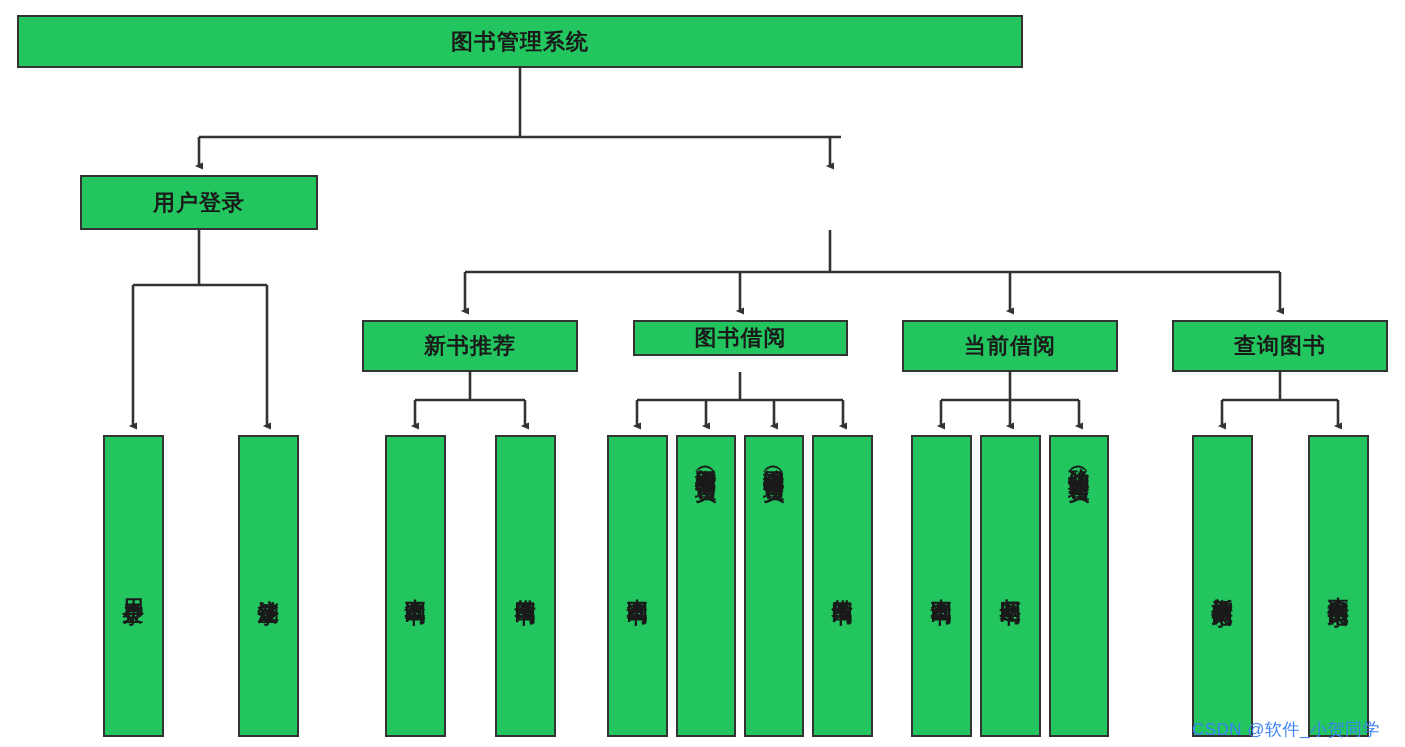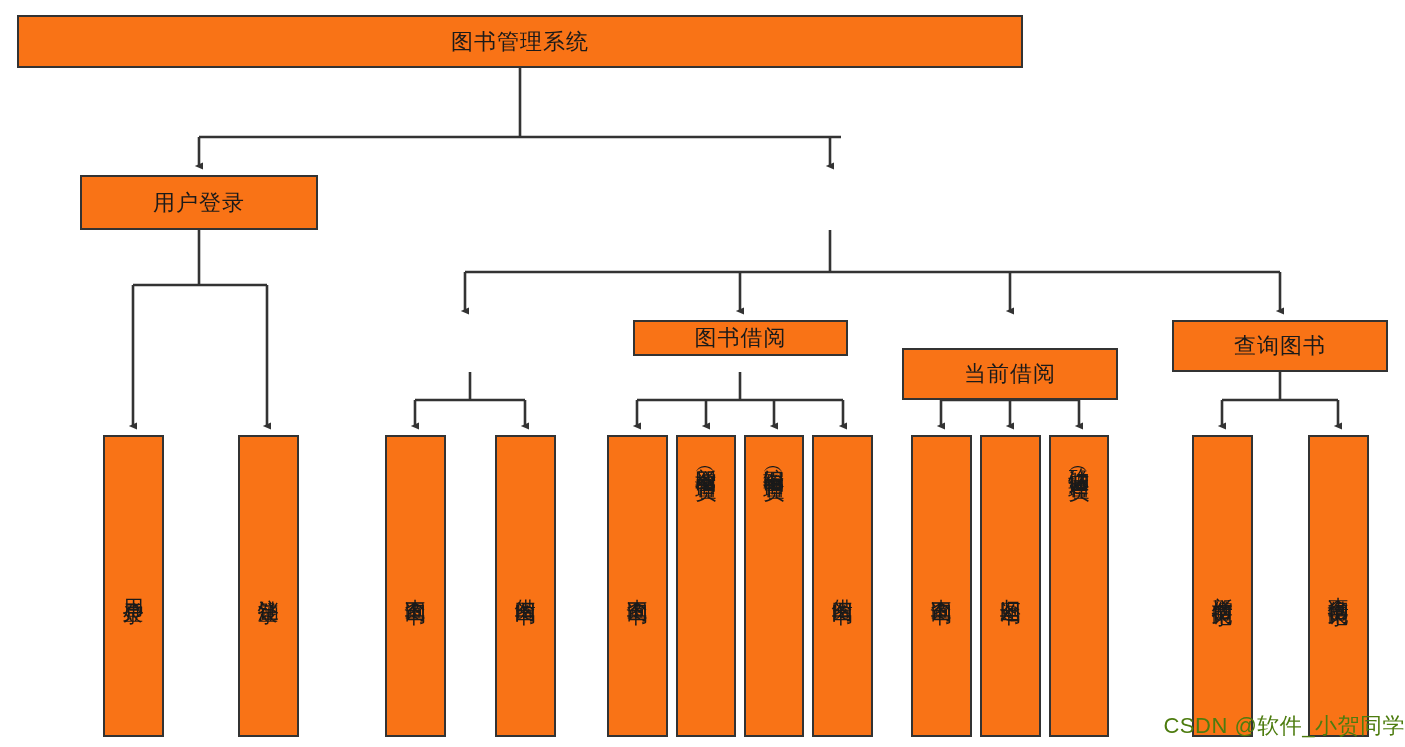--- a/index.html
+++ b/index.html
@@ -7,26 +7,27 @@
     width:1405px;height:747px;
     background:#ffffff;
     font-family:"Liberation Sans","DejaVu Sans",sans-serif;
     overflow:hidden;
     position:relative;
   }
   #diagram{position:absolute;left:0;top:0;width:1405px;height:747px;}
   .node{
     position:absolute;
     box-sizing:border-box;
-    background:#f97316;
+    background:#22c55e;
     border:2px solid #333333;
     display:flex;
     align-items:center;
     justify-content:center;
     color:#1a1a1a;
+    font-weight:bold;
   }
   .node.horiz{
     font-size:22px;
     letter-spacing:1px;
   }
   .node.vert{
     align-items:flex-start;
     justify-content:center;
     padding-top:14px;
   }
@@ -37,24 +38,24 @@
     line-height:1.12;
     letter-spacing:2px;
     white-space:nowrap;
     color:#1a1a1a;
   }
   .vert.center-text{align-items:center;padding-top:0;}
   .hlabel{display:inline-block;}
   svg.edges{position:absolute;left:0;top:0;width:1405px;height:747px;pointer-events:none;}
   .watermark{
     position:absolute;
-    right:0;
+    right:25px;
     bottom:6px;
-    font-size:22px;
-    color:#4d7c0f;
+    font-size:17px;
+    color:#3b82f6;
     white-space:nowrap;
     letter-spacing:0.5px;
   }
 </style>
 </head>
 <body>
 
 <div id="diagram">
 
   <svg class="edges" viewBox="0 0 1405 747">
@@ -108,24 +109,27 @@
   </svg>
 
   <div class="node horiz" style="left:17px;top:15px;width:1006px;height:53px;">
     <span class="hlabel">图书管理系统</span>
   </div>
 
   <div class="node horiz" style="left:80px;top:175px;width:238px;height:55px;">
     <span class="hlabel">用户登录</span>
   </div>
 
+  <div class="node horiz" style="left:362px;top:320px;width:216px;height:52px;">
+    <span class="hlabel">新书推荐</span>
+  </div>
   <div class="node horiz" style="left:633px;top:320px;width:215px;height:36px;">
     <span class="hlabel">图书借阅</span>
   </div>
-  <div class="node horiz" style="left:902px;top:320px;width:216px;height:52px;margin-top:28px;">
+  <div class="node horiz" style="left:902px;top:320px;width:216px;height:52px;">
     <span class="hlabel">当前借阅</span>
   </div>
   <div class="node horiz" style="left:1172px;top:320px;width:216px;height:52px;">
     <span class="hlabel">查询图书</span>
   </div>
 
   <div class="node vert center-text" style="left:103px;top:435px;width:61px;height:302px;">
     <span class="vlabel">用户登录</span>
   </div>
   <div class="node vert center-text" style="left:238px;top:435px;width:61px;height:302px;">

